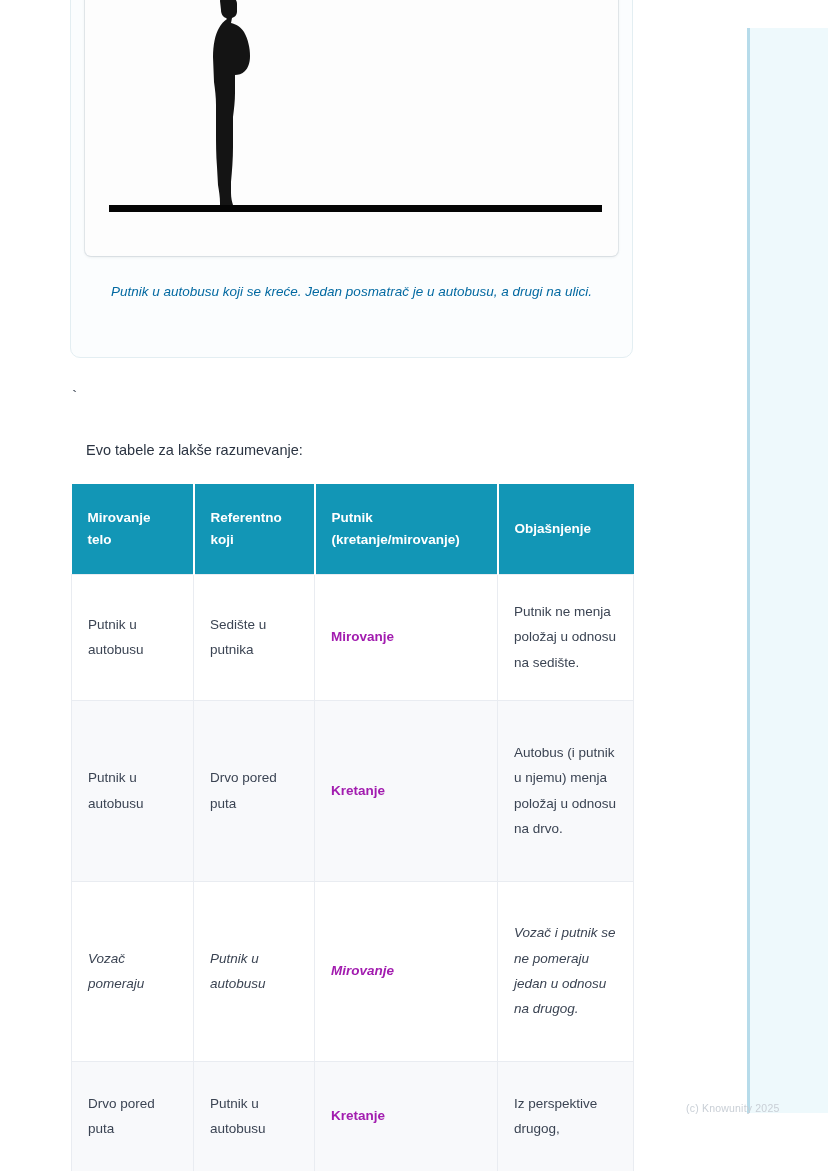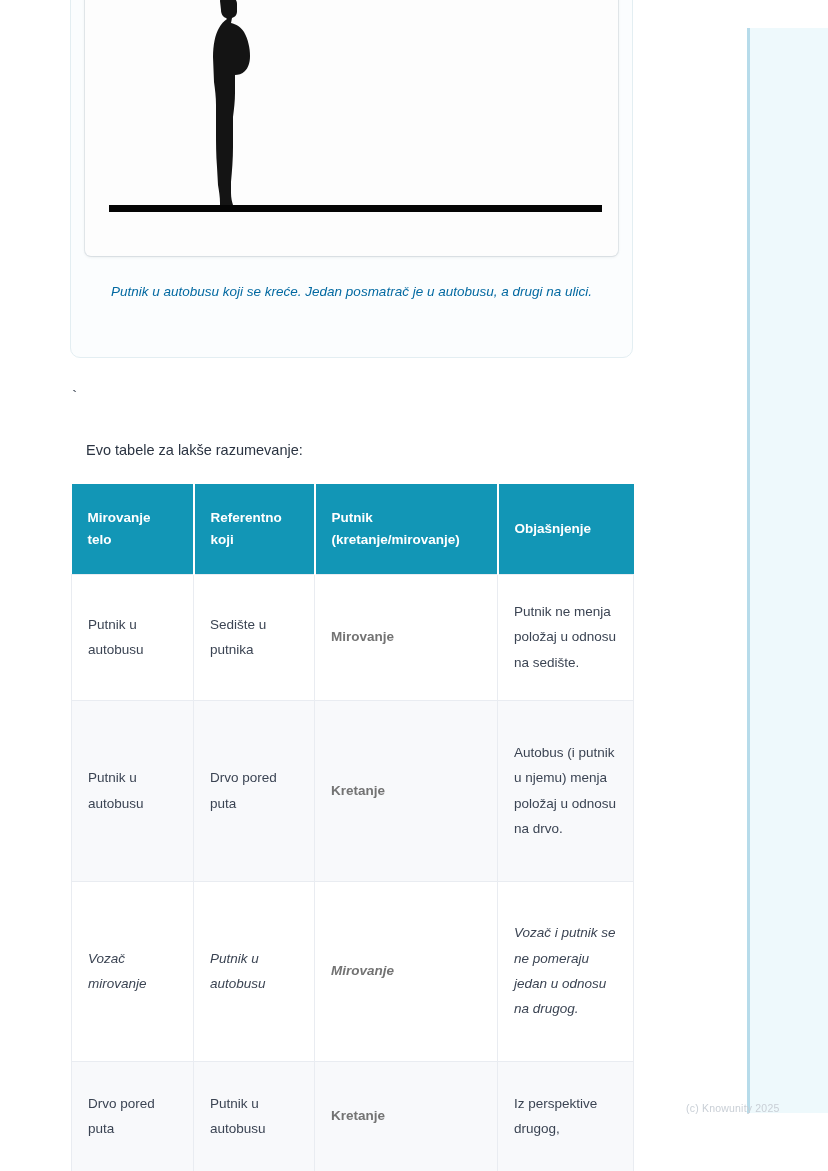--- a/index.html
+++ b/index.html
@@ -160,21 +160,21 @@
     vertical-align: middle;
     line-height: 1.88;
     color: #3b4453;
     box-sizing: border-box;
   }
   table.rel-table tbody tr.odd td  { background: #ffffff; }
   table.rel-table tbody tr.even td { background: #f8f9fb; }
 
   table.rel-table tbody td.state {
     font-weight: bold;
-    color: #737373;
+    color: #a21caf;
   }
 
   
   tr.r1 td { height: 126px; }
   tr.r2 td { height: 181px; }
   tr.r3 td { height: 180px; font-style: italic; }
   tr.r4 td { height: 110px; }
 </style>
 </head>
 <body>
@@ -229,21 +229,21 @@
           <td class="state">Mirovanje</td>
           <td>Putnik ne menja položaj u odnosu na sedište.</td>
         </tr>
         <tr class="r2 even">
           <td>Putnik u autobusu</td>
           <td>Drvo pored puta</td>
           <td class="state">Kretanje</td>
           <td>Autobus (i putnik u njemu) menja položaj u odnosu na drvo.</td>
         </tr>
         <tr class="r3 odd">
-          <td>Vozač mirovanje</td>
+          <td>Vozač pomeraju</td>
           <td>Putnik u autobusu</td>
           <td class="state">Mirovanje</td>
           <td>Vozač i putnik se ne pomeraju jedan u odnosu na drugog.</td>
         </tr>
         <tr class="r4 even">
           <td>Drvo pored puta</td>
           <td>Putnik u autobusu</td>
           <td class="state">Kretanje</td>
           <td>Iz perspektive drugog,</td>
         </tr>

